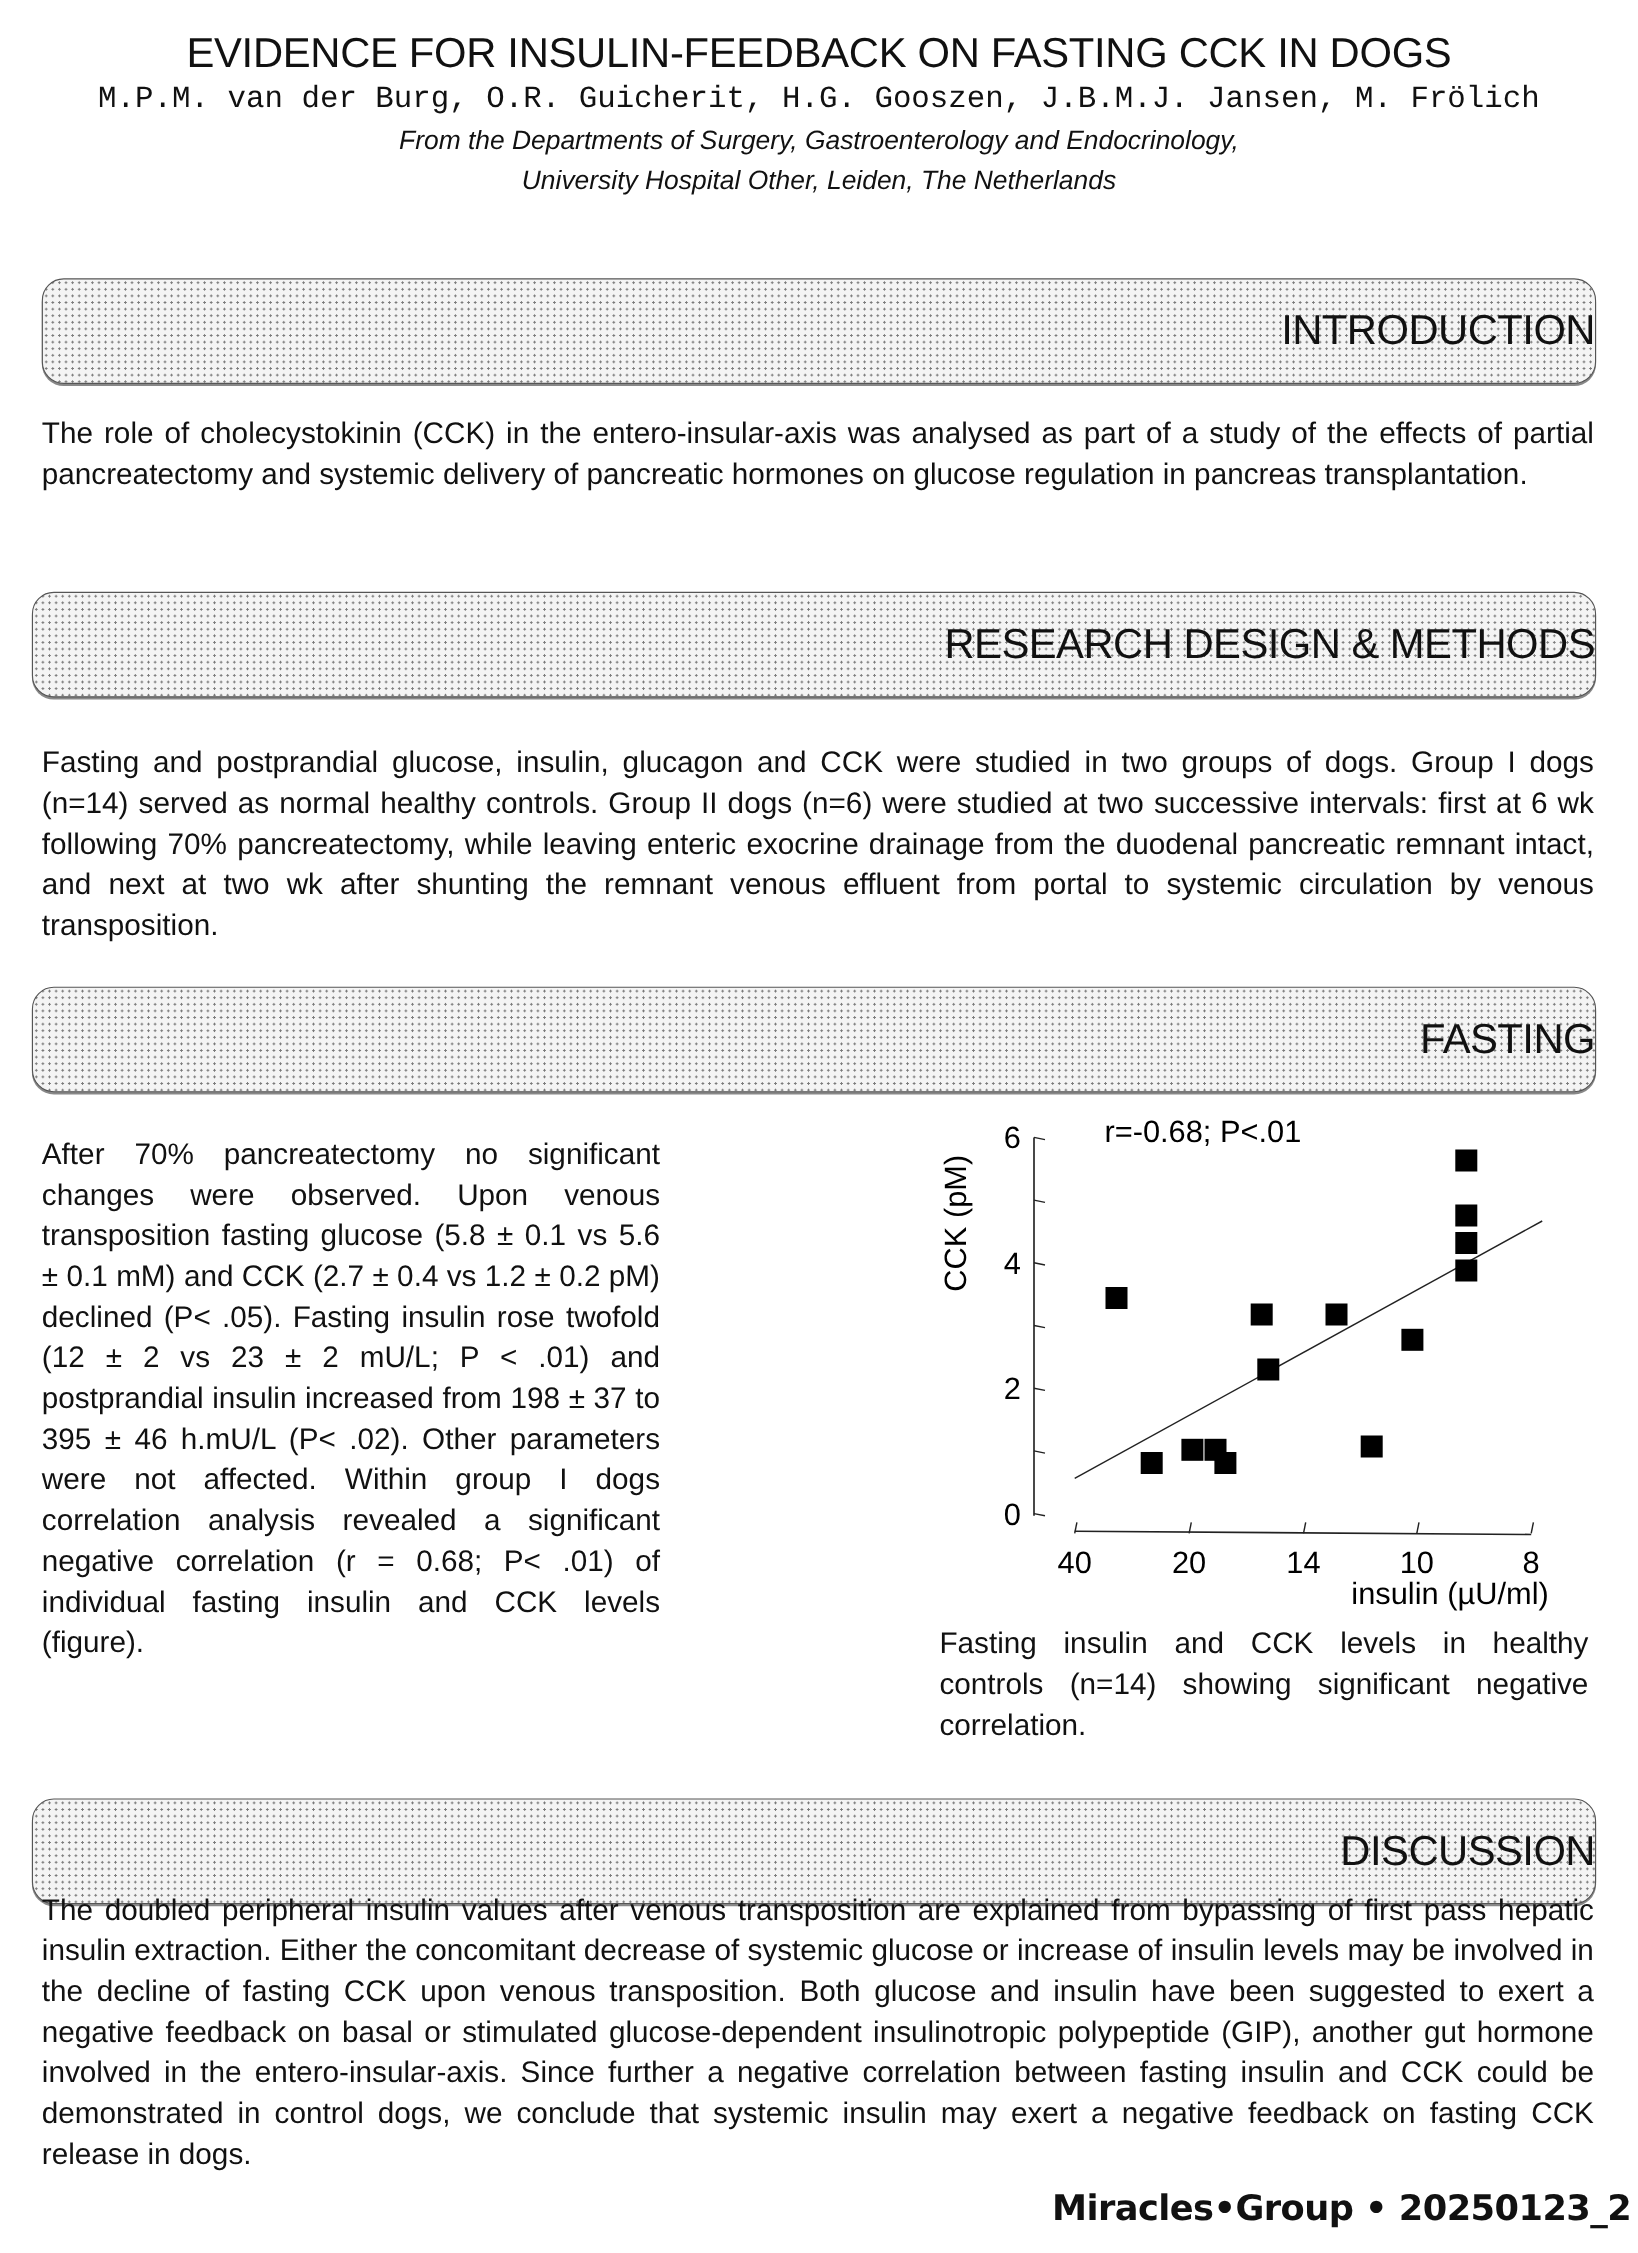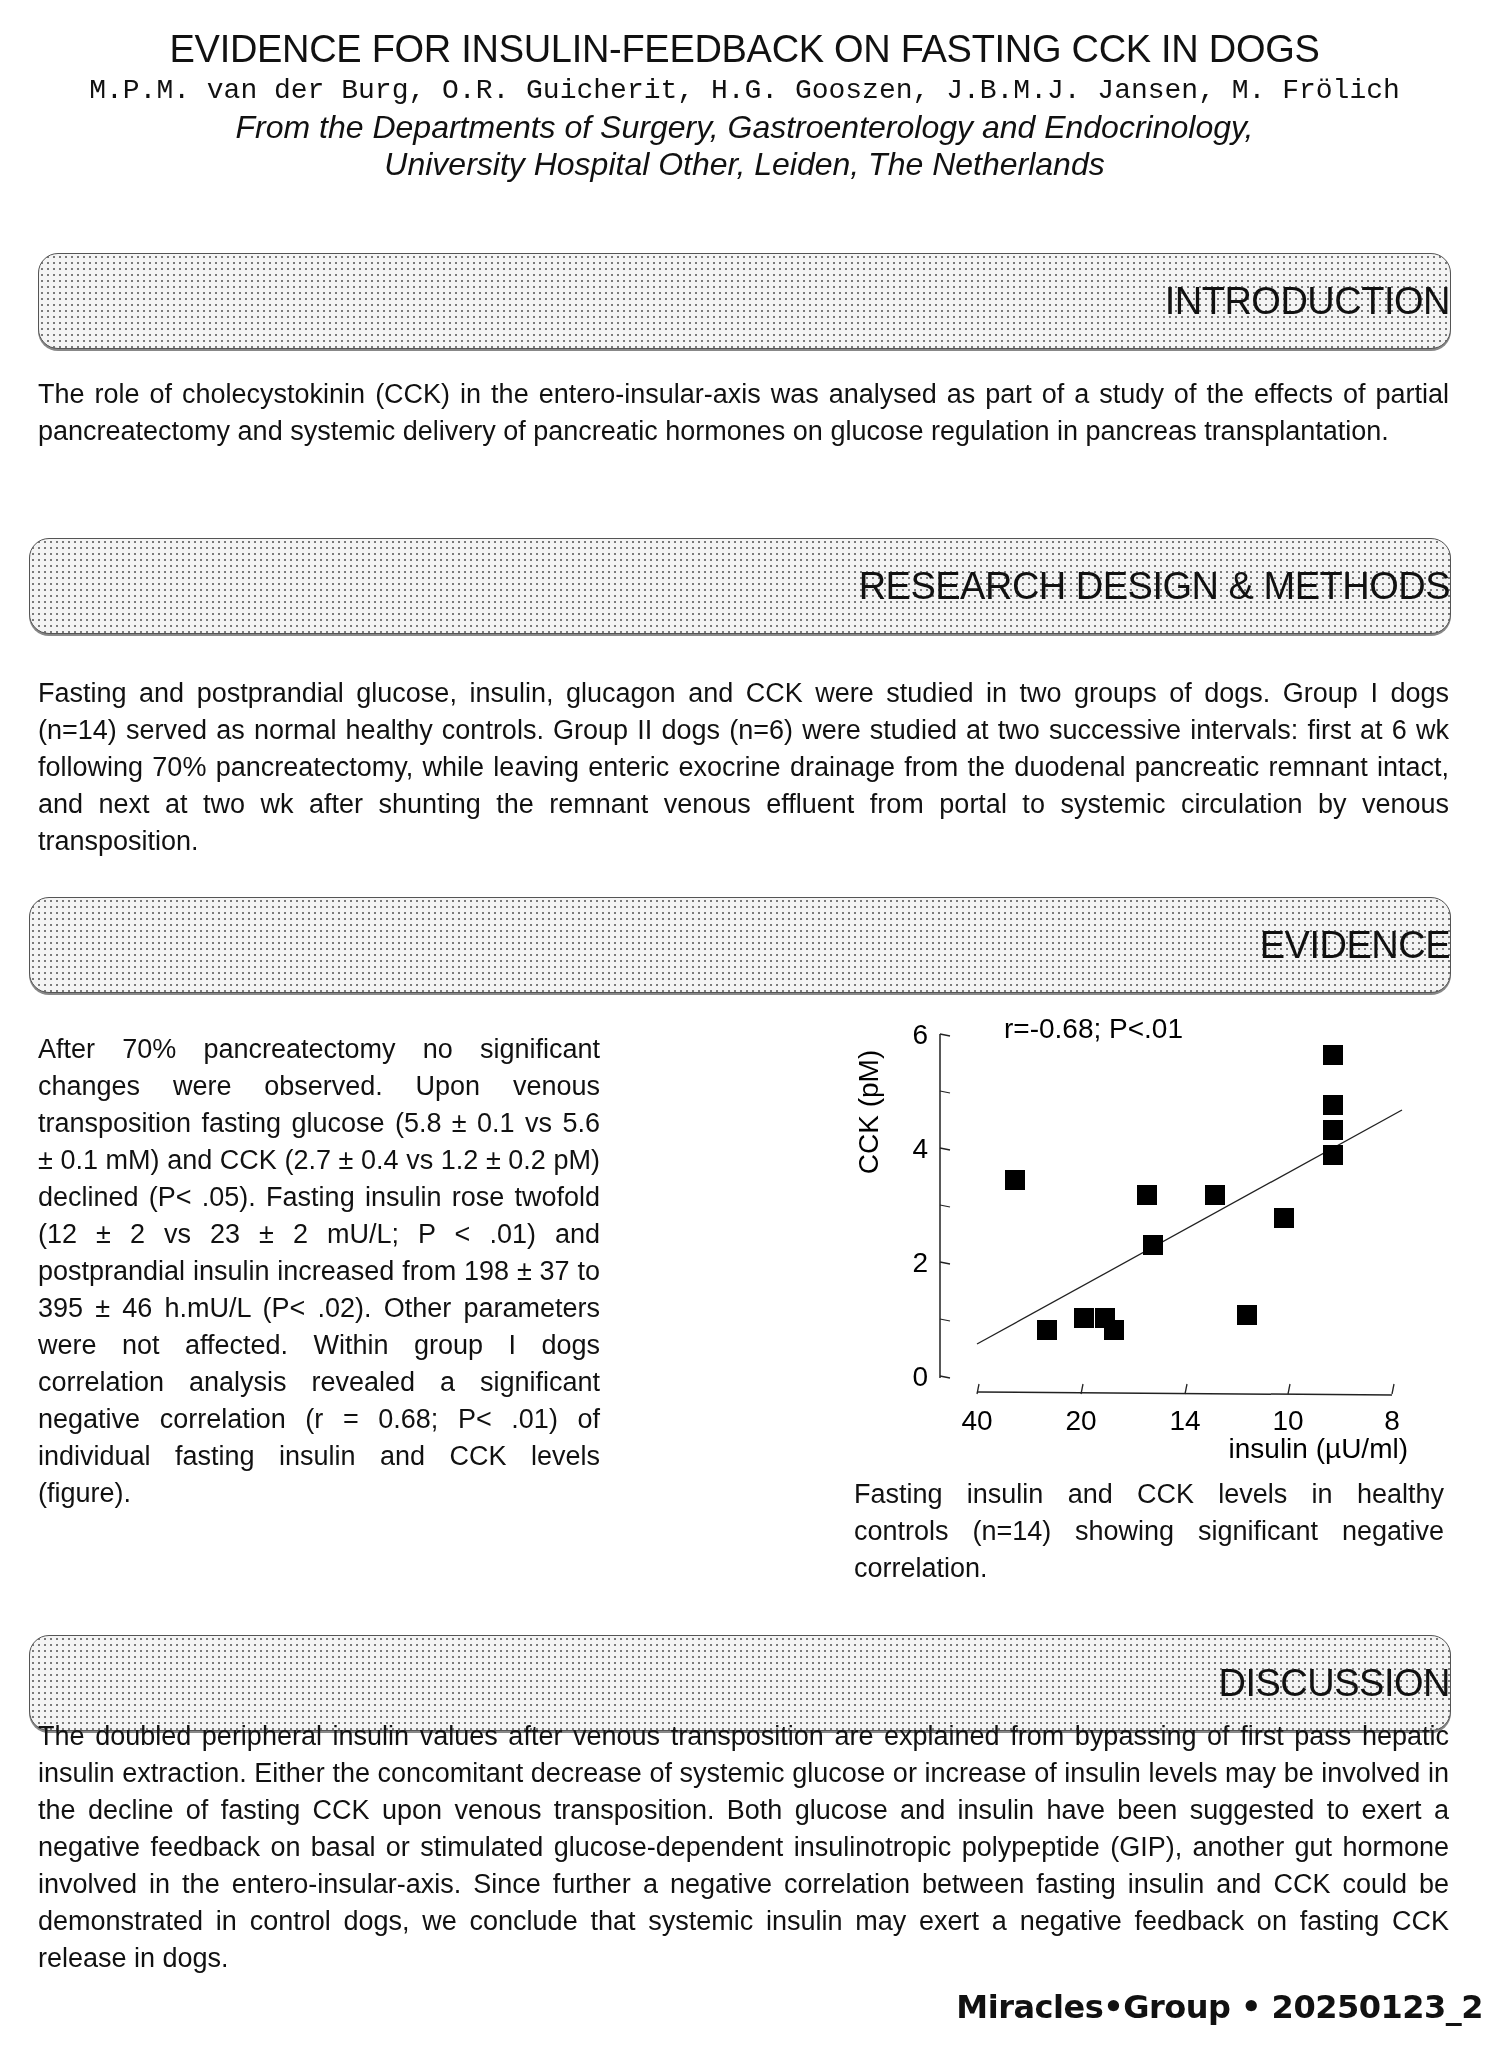--- a/index.html
+++ b/index.html
@@ -3,21 +3,21 @@
   <meta charset="utf-8">
   <style>
     html, body { margin: 0; padding: 0; background: #ffffff; }
     body {
       width: 1489px; height: 2048px; position: relative; overflow: hidden;
       font-family: "Liberation Sans", "DejaVu Sans", sans-serif; color: #111;
     }
     .header { position: absolute; left: 0; top: 26px; width: 1489px; text-align: center; }
     .title { font-size: 38px; letter-spacing: -0.3px; line-height: 46px; margin: 0; font-weight: normal; }
     .authors { font-size: 28px; line-height: 37px; font-family: Liberation Mono, monospace; }
-    .affil { font-size: 32px; line-height: 37px; font-style: italic; }
+    .affil { font-size: 24px; line-height: 37px; font-style: italic; }
     .banner {
       position: absolute; left: 38px; width: 1411px; height: 94px;
       border: 1.5px solid #555; border-radius: 20px;
       background-color: #f4f4f4;
       background-image: radial-gradient(#7a7a7a 0.9px, transparent 1.1px);
       background-size: 6px 6px;
       box-shadow: 0 2px 0 #888;
       display: flex; align-items: center; justify-content: flex-end;
     }
     .banner span { font-size: 38px; letter-spacing: -0.5px; background: transparent; }
@@ -45,21 +45,21 @@
   <span>INTRODUCTION</span>
 </div>
 <p class="para" style="left:38px; top:376px; width:1411px;">The role of cholecystokinin (CCK) in the entero-insular-axis was analysed as part of a study of the effects of partial pancreatectomy and systemic delivery of pancreatic hormones on glucose regulation in pancreas transplantation.</p>
 
 <div class="banner" style="top:538px; left:29px; width:1420px;">
   <span>RESEARCH DESIGN &amp; METHODS</span>
 </div>
 <p class="para" style="left:38px; top:675px; width:1411px;">Fasting and postprandial glucose, insulin, glucagon and CCK were studied in two groups of dogs. Group I dogs (n=14) served as normal healthy controls. Group II dogs (n=6) were studied at two successive intervals: first at 6 wk following 70% pancreatectomy, while leaving enteric exocrine drainage from the duodenal pancreatic remnant intact, and next at two wk after shunting the remnant venous effluent from portal to systemic circulation by venous transposition.</p>
 
 <div class="banner" style="top:897px; left:29px; width:1420px;">
-  <span>EVIDENCE</span>
+  <span>FASTING</span>
 </div>
 <p class="para" style="left:38px; top:1031px; width:562px;">After 70% pancreatectomy no significant changes were observed. Upon venous transposition fasting glucose (5.8 ± 0.1 vs 5.6 ± 0.1 mM) and CCK (2.7 ± 0.4 vs 1.2 ± 0.2 pM) declined (P&lt; .05). Fasting insulin rose twofold (12 ± 2 vs 23 ± 2 mU/L; P &lt; .01) and postprandial insulin increased from 198 ± 37 to 395 ± 46 h.mU/L (P&lt; .02). Other parameters were not affected. Within group I dogs correlation analysis revealed a significant negative correlation (r = 0.68; P&lt; .01) of individual fasting insulin and CCK levels (figure).</p>
 
 <div class="chart">
   <svg id="chart-svg" width="620" height="470" viewBox="0 0 620 470">
     <text transform="translate(38,112) rotate(-90)" text-anchor="middle" font-family="Liberation Sans, sans-serif" font-size="28">CCK (pM)</text>
     <text x="164" y="38" font-family="Liberation Sans, sans-serif" font-size="28">r=-0.68; P&lt;.01</text>
     <line x1="100" y1="34" x2="100" y2="378" stroke="#222" stroke-width="1.5"></line>
     <g id="y-ticks">
         <line x1="100" x2="110" y1="34" y2="36" stroke="#222" stroke-width="1.3"></line>

